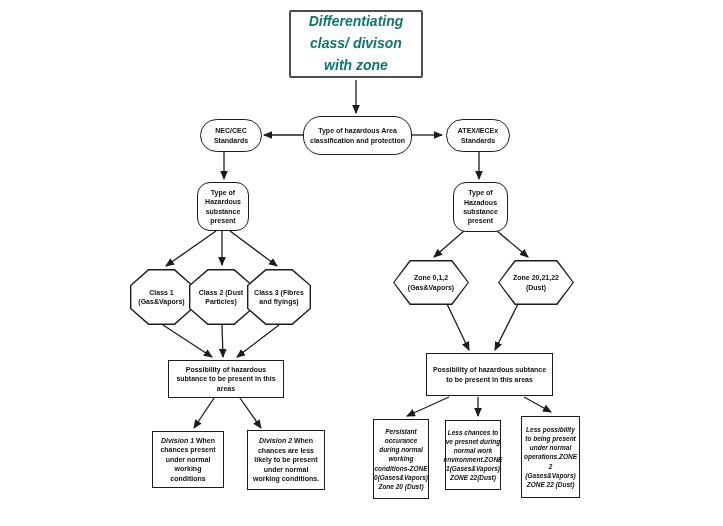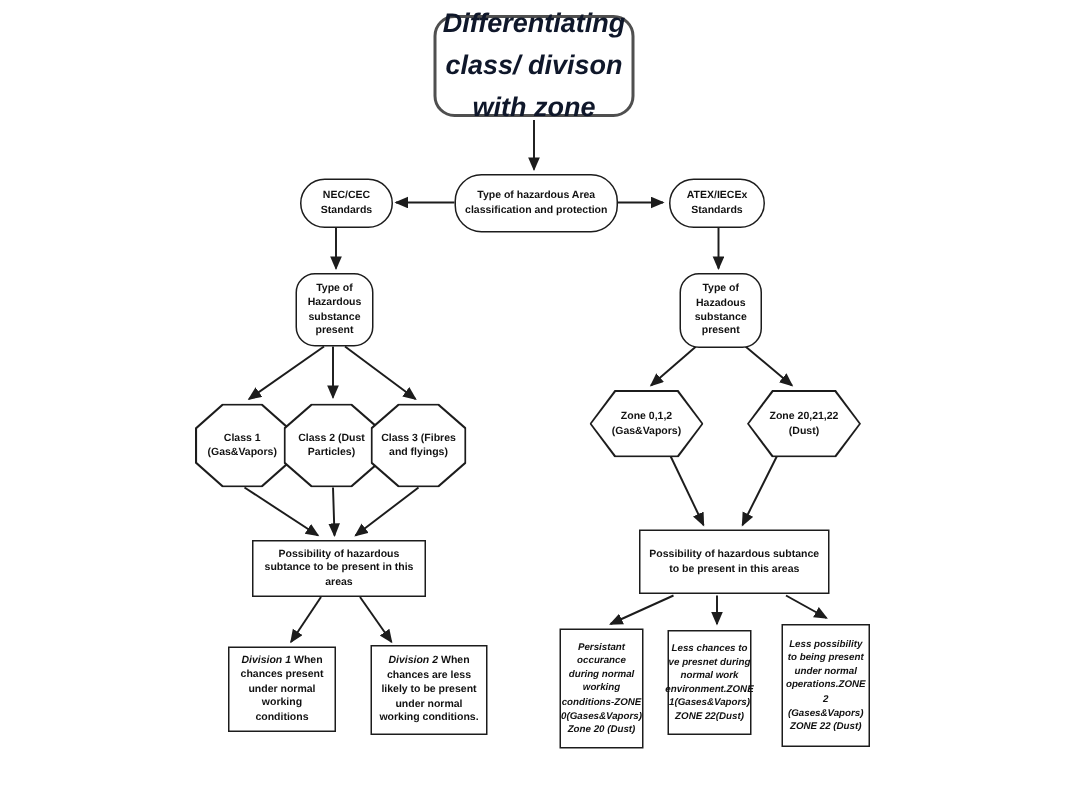--- a/index.html
+++ b/index.html
@@ -10,23 +10,23 @@
   .connectors{position:absolute;left:0;top:0;z-index:1;}
   .node{
     position:absolute;z-index:2;box-sizing:border-box;background:#fff;
     display:flex;align-items:center;justify-content:center;text-align:center;
     font-size:7px;font-weight:bold;line-height:1.35;padding:2px 3px;
   }
   .rect{border:1.4px solid #1c1c1c;}
   .stadium{border:1.4px solid #1c1c1c;border-radius:18px;}
   .roundsq{border:1.5px solid #1c1c1c;border-radius:13px;}
   .title-box{
-    border:2px solid #4f4f4f;border-radius:14px;
-    font-size:18px;font-style:italic;font-weight:bold;line-height:1.55;
-    color:#0f172a;padding:4px 8px;
+    border:2px solid #4f4f4f;border-radius:2px;
+    font-size:14px;font-style:italic;font-weight:bold;line-height:1.55;
+    color:#0f766e;padding:4px 8px;
   }
   
   .shape-outer{position:absolute;z-index:2;background:#1c1c1c;}
   .shape-inner{
     position:absolute;inset:1.4px;background:#fff;
     display:flex;align-items:center;justify-content:center;text-align:center;
     font-size:7px;font-weight:bold;line-height:1.35;padding:2px 4px;box-sizing:border-box;
   }
   .oct,.oct .shape-inner{clip-path:polygon(29% 0%,71% 0%,100% 29%,100% 71%,71% 100%,29% 100%,0% 71%,0% 29%);}
   .hex,.hex .shape-inner{clip-path:polygon(22% 0%,78% 0%,100% 50%,78% 100%,22% 100%,0% 50%);}

